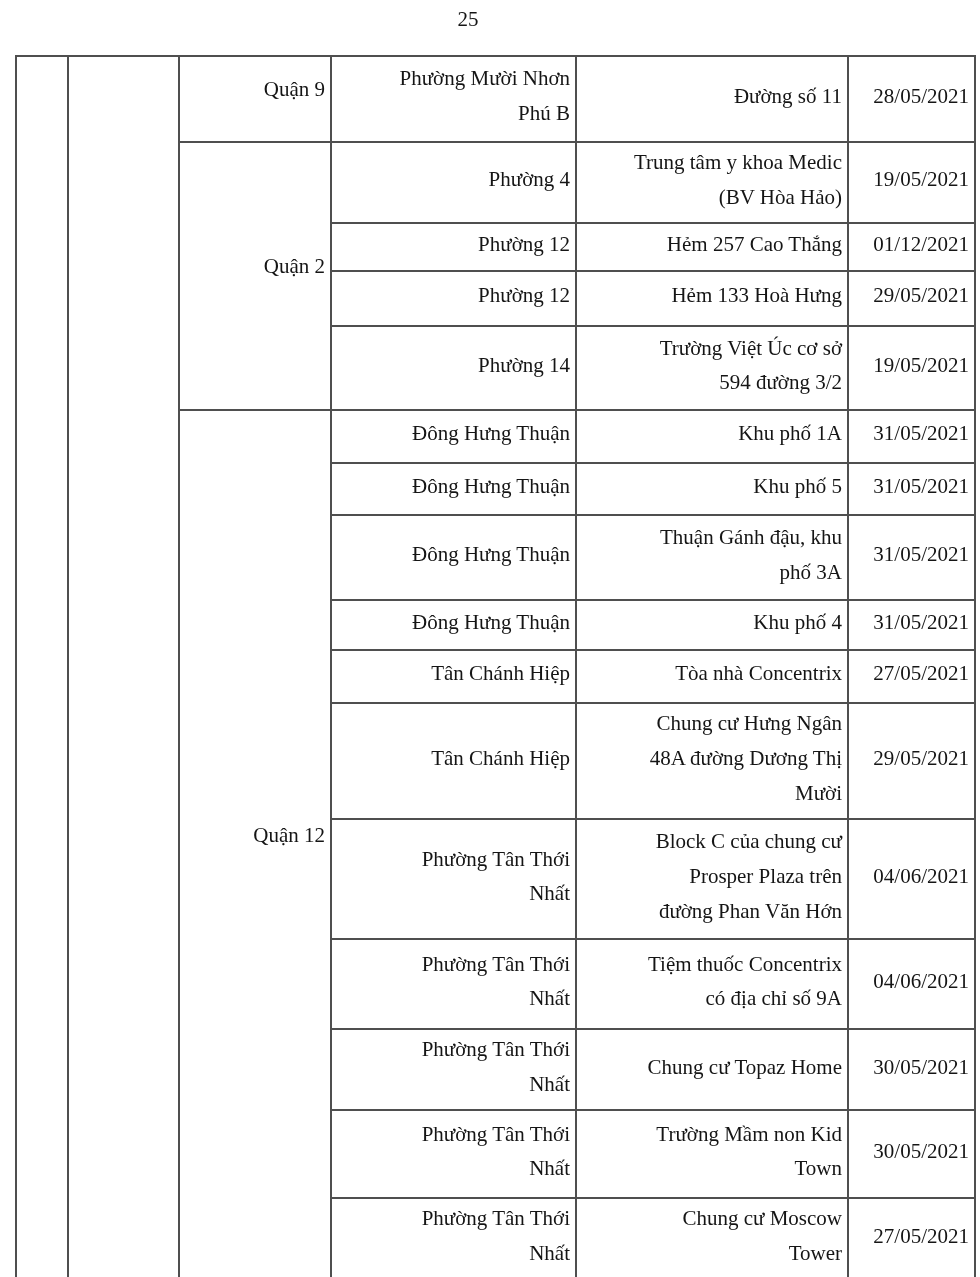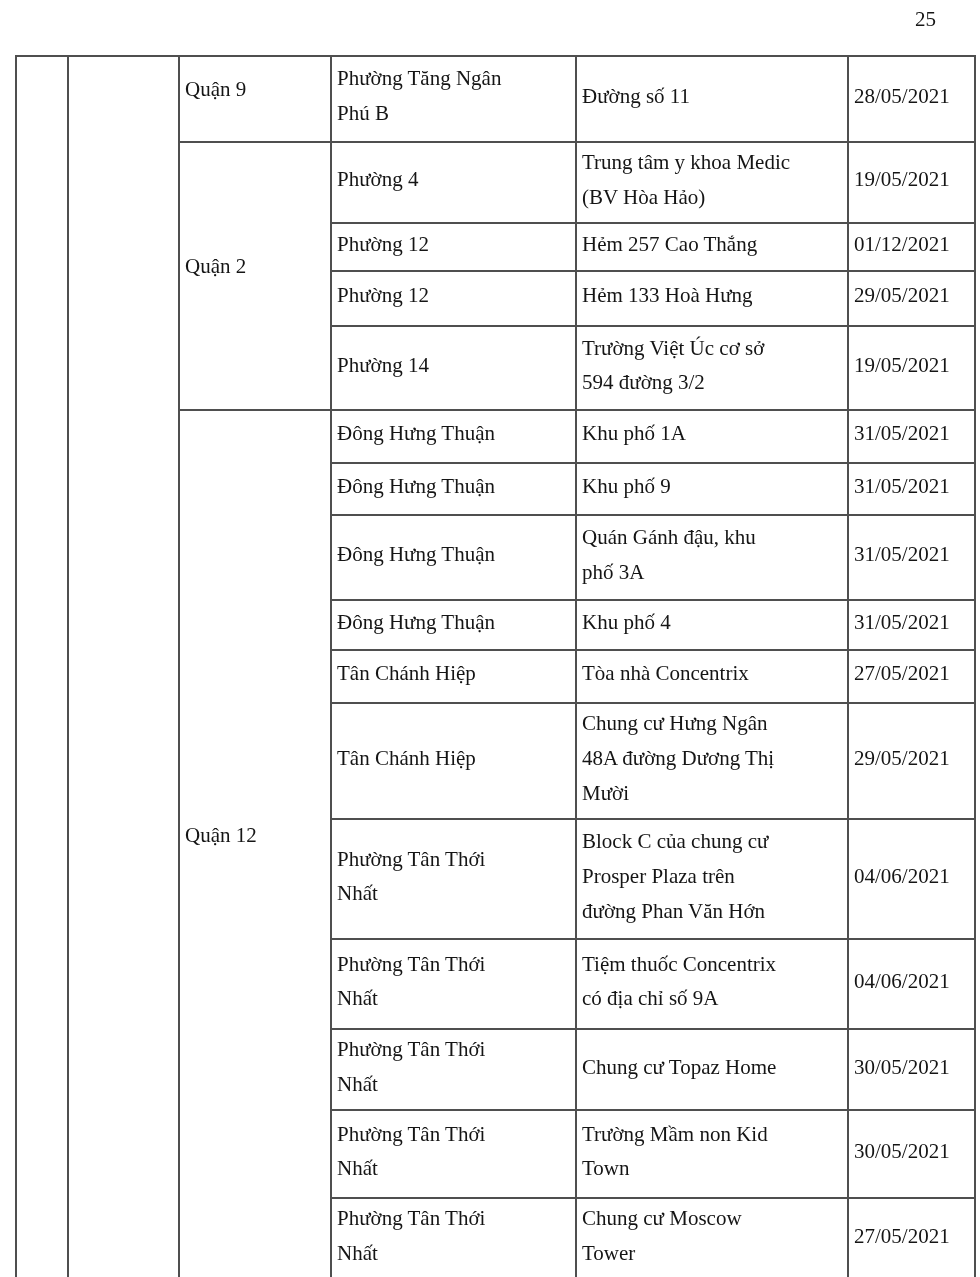--- a/index.html
+++ b/index.html
@@ -13,34 +13,34 @@
     height: 1277px;
     overflow: hidden;
     font-family: "Liberation Serif", "DejaVu Serif", serif;
     color: #151515;
   }
   .page-number {
     position: absolute;
     top: 6px;
     left: 0;
     width: 936px;          
-    text-align: right;
+    text-align: center;
     font-size: 21px;
     line-height: 1.3;
   }
   table.doc-table {
     position: absolute;
     left: 15px;
     top: 55px;
     border-collapse: collapse;
     table-layout: fixed;
   }
   table.doc-table td {
     border: 2px solid #4f4f4f;
-    text-align: left;
+    text-align: right;
     vertical-align: middle;
     padding: 2px 5px 8px 5px;
     font-size: 21px;
     line-height: 1.65;
     white-space: pre-line;
     overflow: hidden;
   }
   table.doc-table td.district-cell {
     padding-bottom: 22px;   
   }
@@ -62,21 +62,21 @@
       <col style="width:152px">
       <col style="width:245px">
       <col style="width:272px">
       <col style="width:127px">
     </colgroup>
     <tbody>
         <tr style="height: 86px;">
           <td rowspan="16" class="spacer-cell bottom-edge"></td>
           <td rowspan="16" class="spacer-cell bottom-edge"></td>
           <td rowspan="1" class="district-cell">Quận 9</td>
-          <td class="ward-cell">Phường Tăng Ngân
+          <td class="ward-cell">Phường Mười Nhơn
 Phú B</td>
           <td class="location-cell">Đường số 11</td>
           <td class="date-cell">28/05/2021</td>
         </tr>
         <tr style="height: 81px;">
           <td rowspan="4" class="district-cell">Quận 2</td>
           <td class="ward-cell">Phường 4</td>
           <td class="location-cell">Trung tâm y khoa Medic
 (BV Hòa Hảo)</td>
           <td class="date-cell">19/05/2021</td>
@@ -98,26 +98,26 @@
           <td class="date-cell">19/05/2021</td>
         </tr>
         <tr style="height: 53px;">
           <td rowspan="11" class="district-cell bottom-edge">Quận 12</td>
           <td class="ward-cell">Đông Hưng Thuận</td>
           <td class="location-cell">Khu phố 1A</td>
           <td class="date-cell">31/05/2021</td>
         </tr>
         <tr style="height: 52px;">
           <td class="ward-cell">Đông Hưng Thuận</td>
-          <td class="location-cell">Khu phố 9</td>
+          <td class="location-cell">Khu phố 5</td>
           <td class="date-cell">31/05/2021</td>
         </tr>
         <tr style="height: 85px;">
           <td class="ward-cell">Đông Hưng Thuận</td>
-          <td class="location-cell">Quán Gánh đậu, khu
+          <td class="location-cell">Thuận Gánh đậu, khu
 phố 3A</td>
           <td class="date-cell">31/05/2021</td>
         </tr>
         <tr style="height: 50px;">
           <td class="ward-cell">Đông Hưng Thuận</td>
           <td class="location-cell">Khu phố 4</td>
           <td class="date-cell">31/05/2021</td>
         </tr>
         <tr style="height: 53px;">
           <td class="ward-cell">Tân Chánh Hiệp</td>

